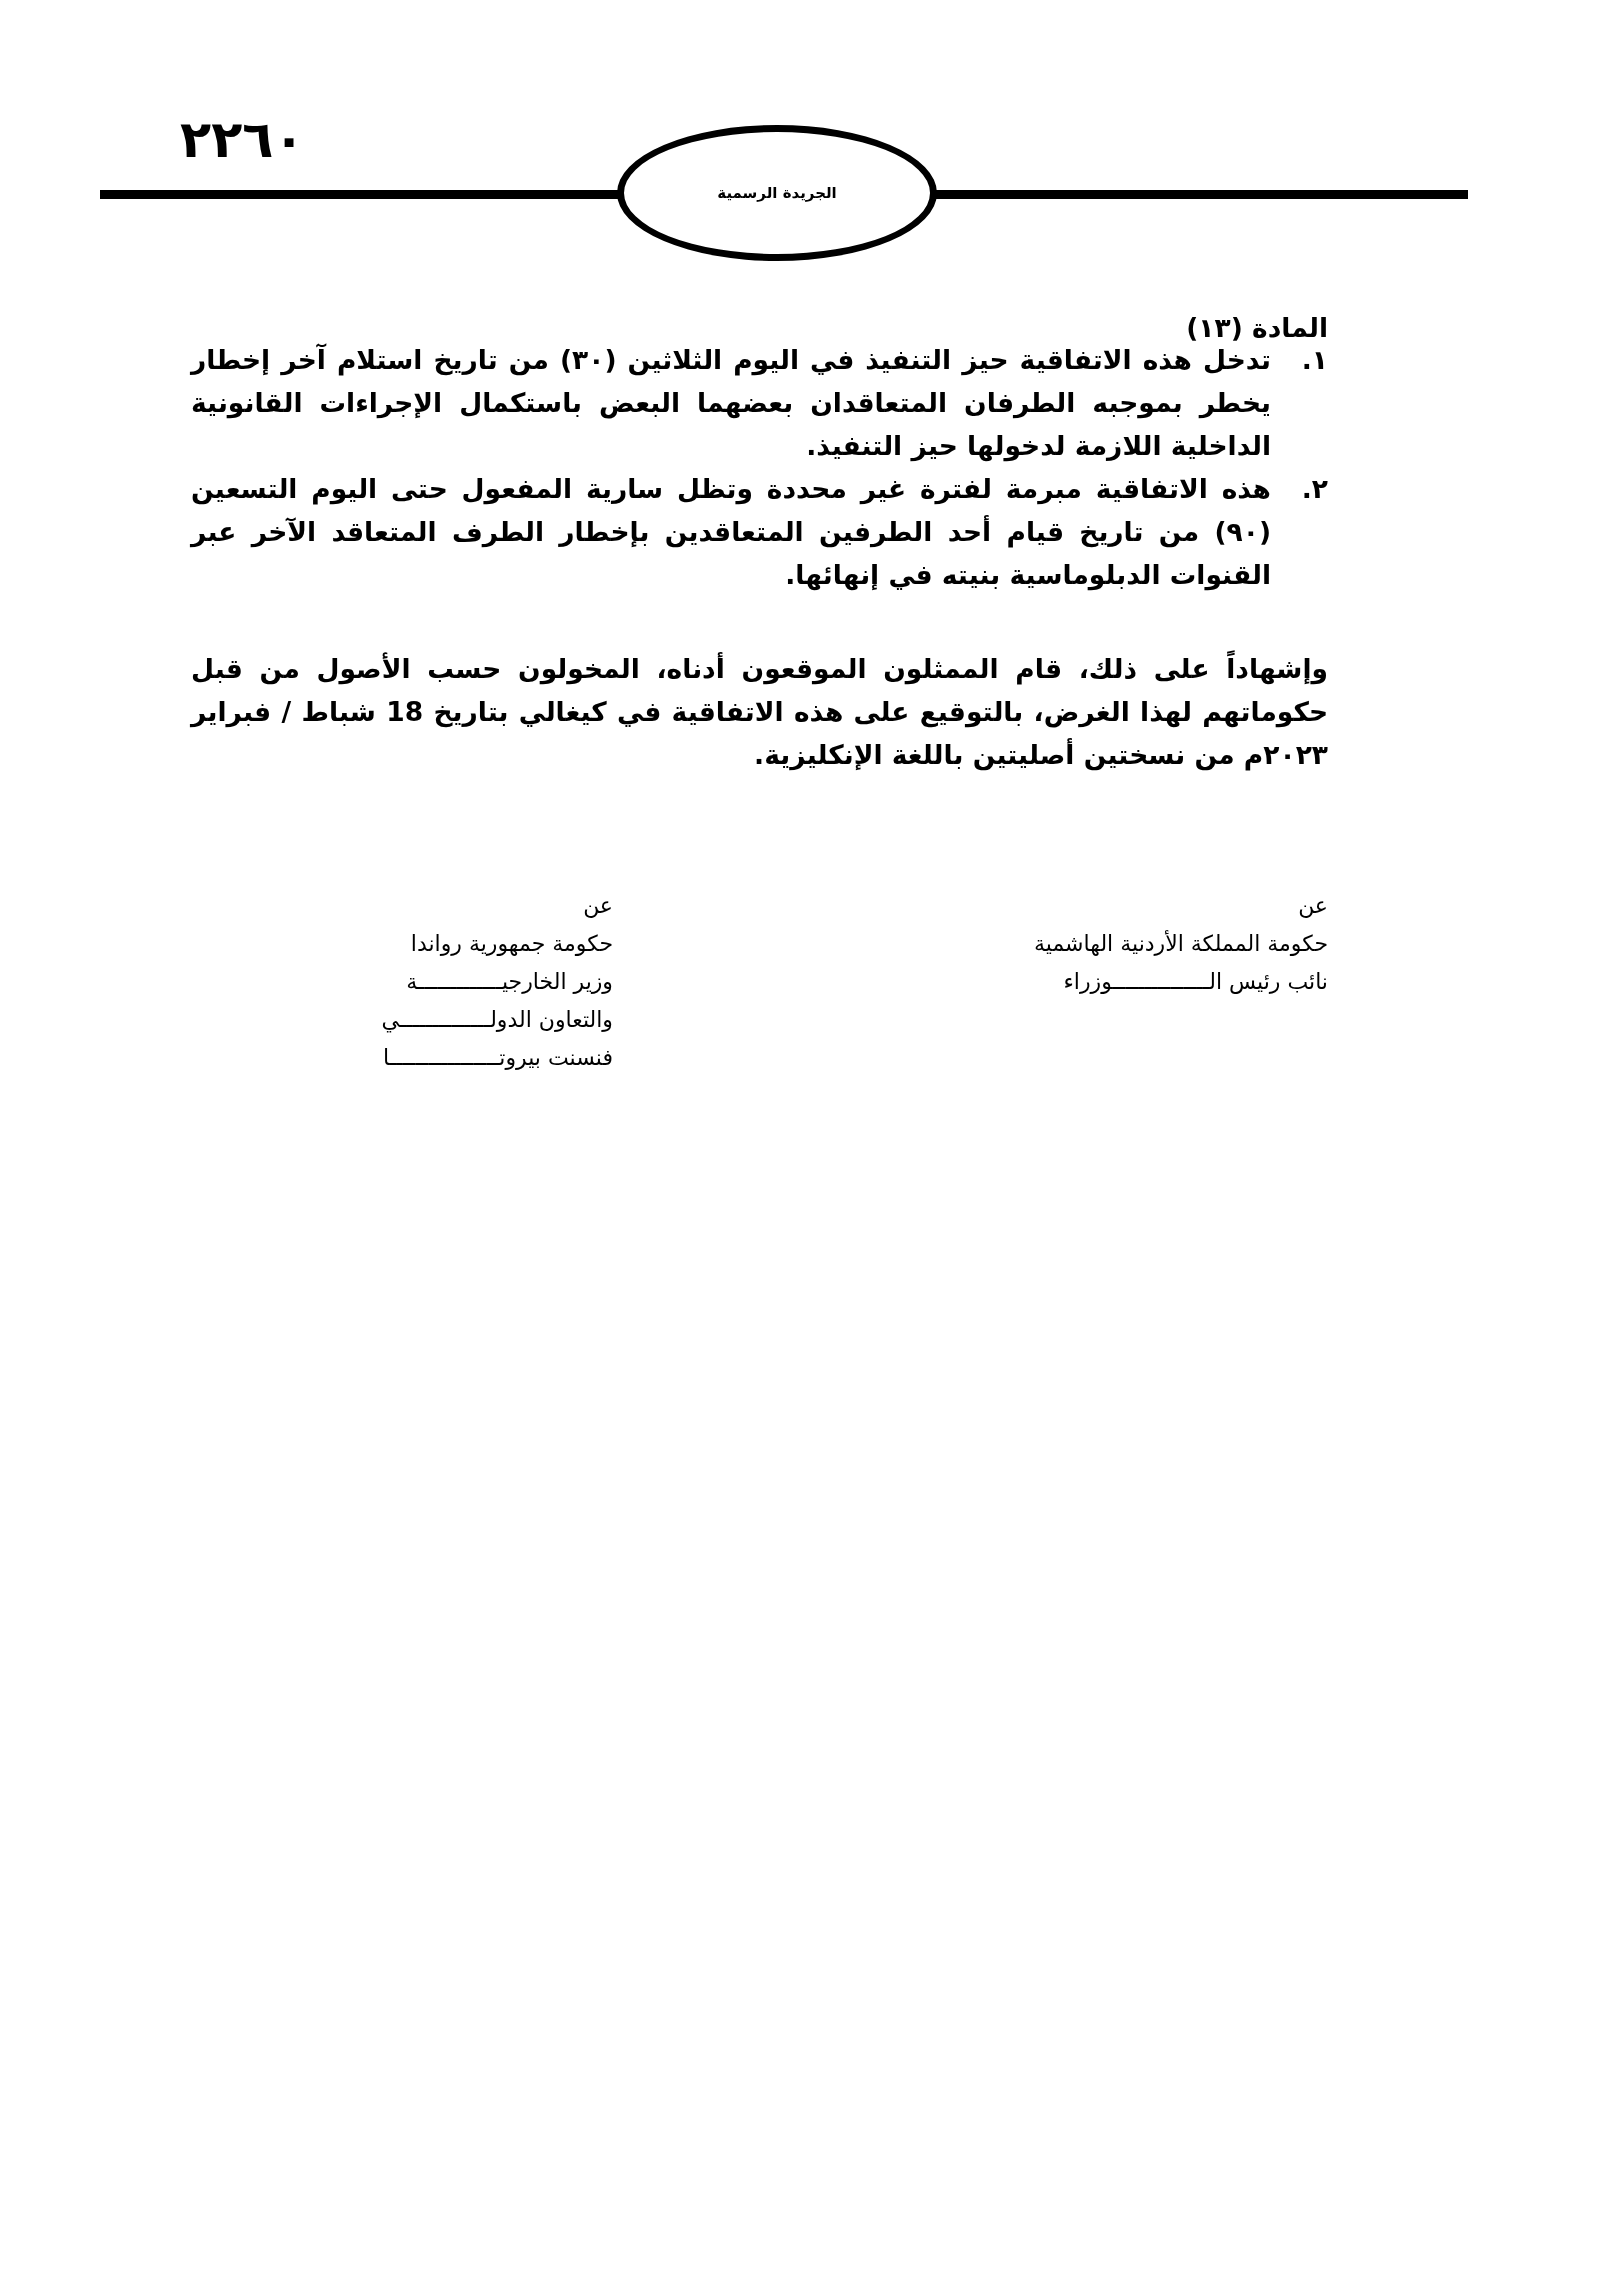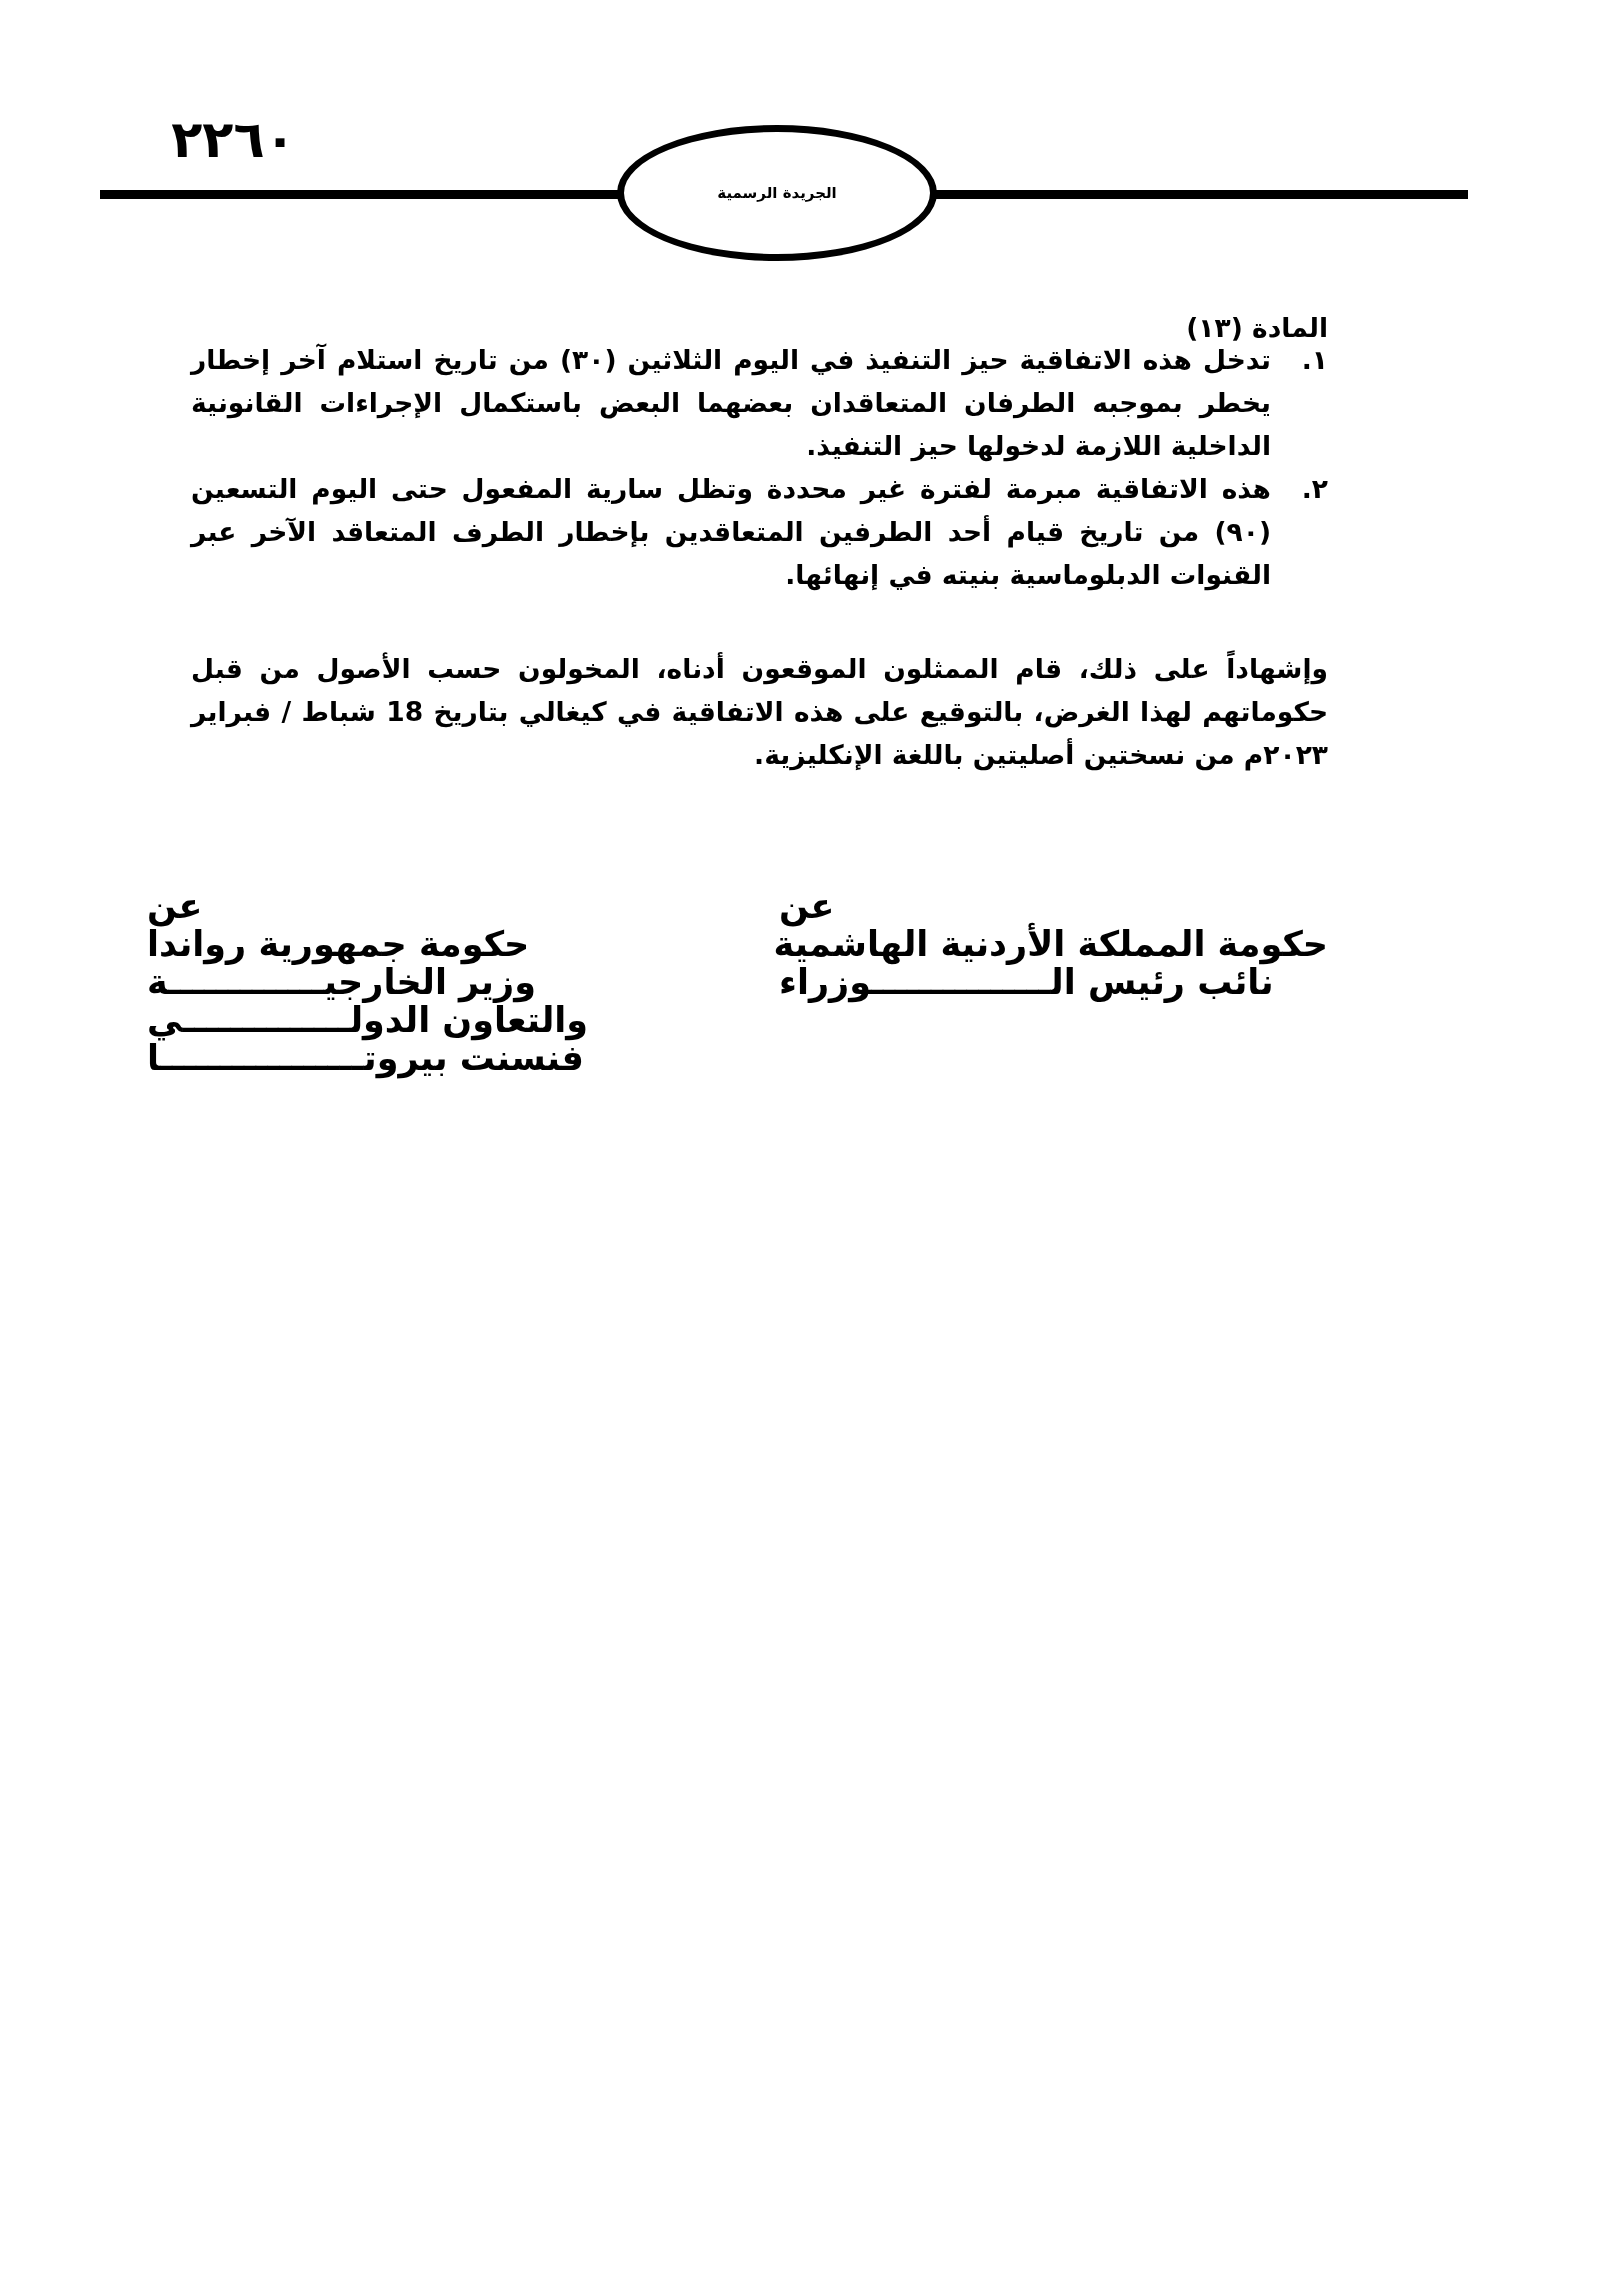--- a/index.html
+++ b/index.html
@@ -10,28 +10,28 @@
     body {
       width: 1621px;
       height: 2293px;
       position: relative;
       overflow: hidden;
       font-family: "DejaVu Sans", "Liberation Sans", sans-serif;
       color: #000000;
     }
     .page-number {
       position: absolute;
-      left: 165px;
+      left: 180px;
       top: 110px;
       width: 137px;
       font-family: "DejaVu Sans", sans-serif;
       font-size: 51px;
       font-weight: bold;
       direction: rtl;
-      text-align: center;
+      text-align: left;
       line-height: 59px;
       letter-spacing: 2px;
     }
     .header-rule {
       position: absolute;
       top: 190px;
       height: 8.8px;
       background: #000;
     }
     .header-rule.left { left: 100px; width: 518px; }
@@ -91,23 +91,23 @@
     .witness {
       top: 647px;
       line-height: 43px;
       text-align: justify;
       text-align-last: right;
     }
     .sig-block {
       position: absolute;
       top: 887px;
       direction: rtl;
-      text-align: left;
-      font-weight: bold;
-      font-size: 35px;
+      text-align: right;
+      font-weight: normal;
+      font-size: 22px;
       line-height: 38px;
     }
     .sig-block.right-block { left: 779px; width: 549px; }
     .sig-block.left-block { left: 147px; width: 466px; }
     .sig-block div { white-space: nowrap; }
   </style>
 </head>
 <body>
 
 <div class="page-number">٢٢٦٠</div>

